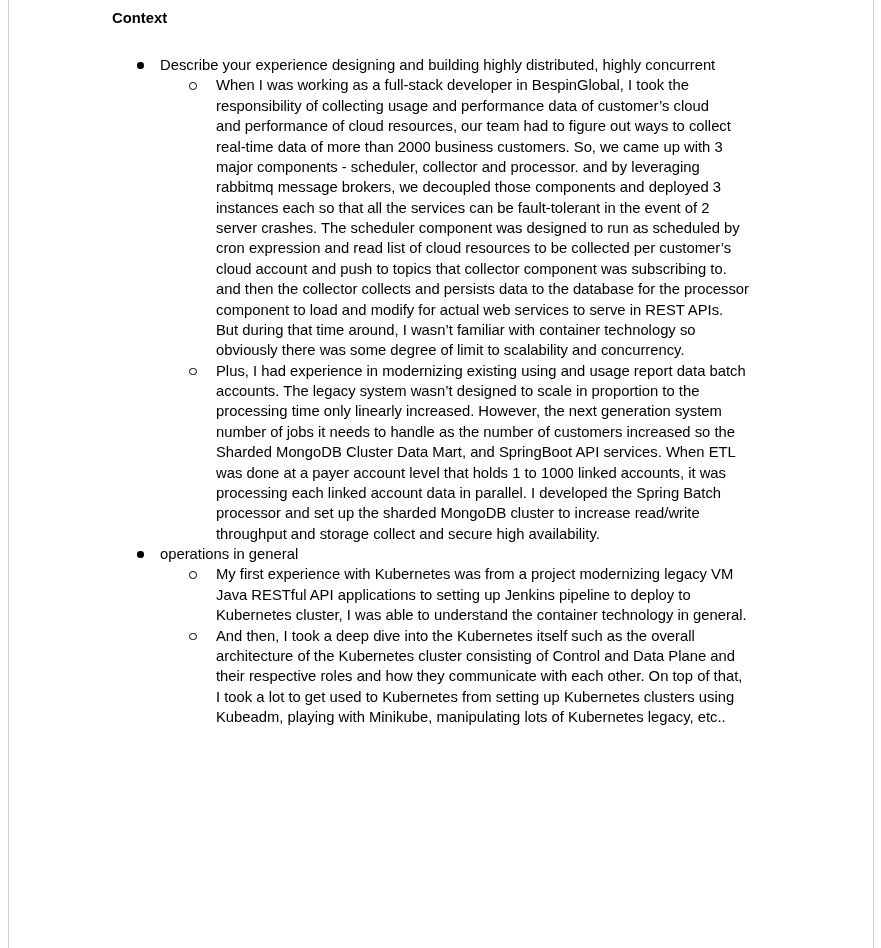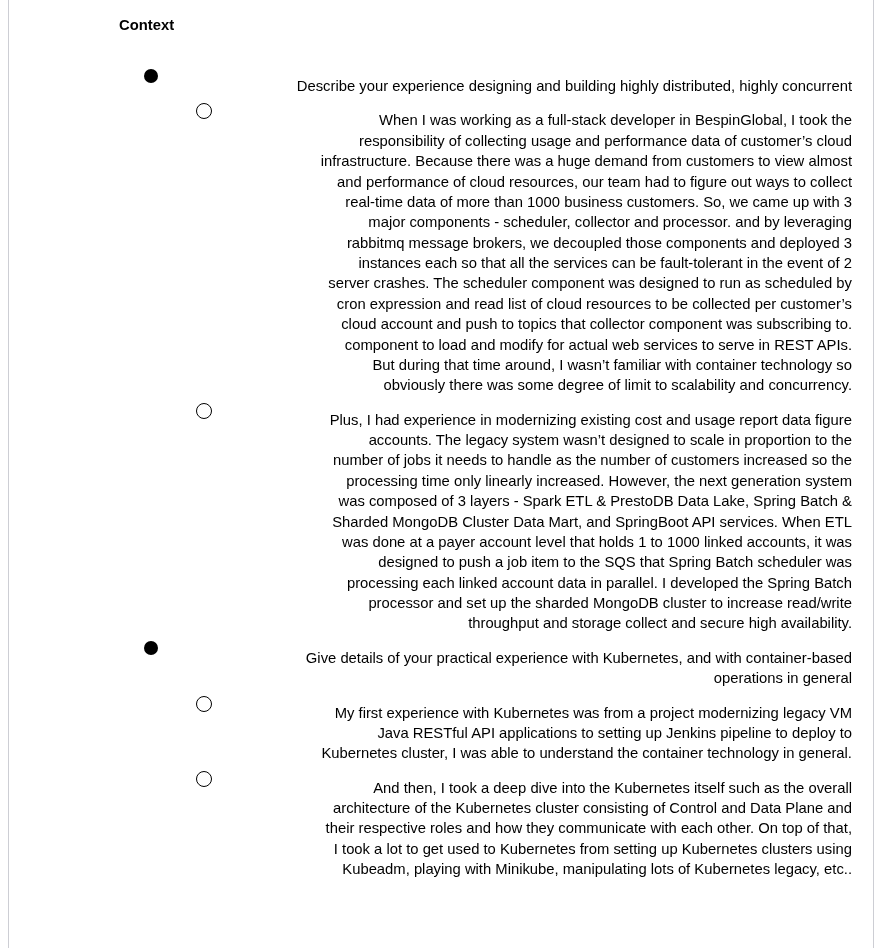--- a/index.html
+++ b/index.html
@@ -1,15 +1,15 @@
 <!DOCTYPE html>
 <html><head>
 <meta charset="utf-8">
 <style>
-  * { margin:0; padding:7px; box-sizing:border-box;text-align:right; }
+  * { margin:0; padding:0; box-sizing:border-box; }
   html, body {
     width:881px; height:948px;
     background:#ffffff;
     font-family:"Liberation Sans", sans-serif;
     overflow:hidden;
   }
   .page {
     position:absolute; left:8px; top:0;
     width:866px; height:948px;
     background:#ffffff;
@@ -52,50 +52,47 @@
   <div class="heading">Context</div>
   <div class="list" id="bullet-list">
       <div class="item lvl1">
         <span class="bullet disc"></span>
         <div class="line">Describe your experience designing and building highly distributed, highly concurrent</div>
       </div>
       <div class="item lvl2">
         <span class="bullet circ"></span>
         <div class="line">When I was working as a full-stack developer in BespinGlobal, I took the</div>
         <div class="line">responsibility of collecting usage and performance data of customer’s cloud</div>
-        <div class="line">infrastructure. Because there was a huge demand from customers to view almost</div>
         <div class="line">and performance of cloud resources, our team had to figure out ways to collect</div>
-        <div class="line">real-time data of more than 1000 business customers. So, we came up with 3</div>
+        <div class="line">real-time data of more than 2000 business customers. So, we came up with 3</div>
         <div class="line">major components - scheduler, collector and processor. and by leveraging</div>
         <div class="line">rabbitmq message brokers, we decoupled those components and deployed 3</div>
         <div class="line">instances each so that all the services can be fault-tolerant in the event of 2</div>
         <div class="line">server crashes. The scheduler component was designed to run as scheduled by</div>
         <div class="line">cron expression and read list of cloud resources to be collected per customer’s</div>
         <div class="line">cloud account and push to topics that collector component was subscribing to.</div>
+        <div class="line">and then the collector collects and persists data to the database for the processor</div>
         <div class="line">component to load and modify for actual web services to serve in REST APIs.</div>
         <div class="line">But during that time around, I wasn’t familiar with container technology so</div>
         <div class="line">obviously there was some degree of limit to scalability and concurrency.</div>
       </div>
       <div class="item lvl2">
         <span class="bullet circ"></span>
-        <div class="line">Plus, I had experience in modernizing existing cost and usage report data figure</div>
+        <div class="line">Plus, I had experience in modernizing existing using and usage report data batch</div>
         <div class="line">accounts. The legacy system wasn’t designed to scale in proportion to the</div>
+        <div class="line">processing time only linearly increased. However, the next generation system</div>
         <div class="line">number of jobs it needs to handle as the number of customers increased so the</div>
-        <div class="line">processing time only linearly increased. However, the next generation system</div>
-        <div class="line">was composed of 3 layers - Spark ETL &amp; PrestoDB Data Lake, Spring Batch &amp;</div>
         <div class="line">Sharded MongoDB Cluster Data Mart, and SpringBoot API services. When ETL</div>
         <div class="line">was done at a payer account level that holds 1 to 1000 linked accounts, it was</div>
-        <div class="line">designed to push a job item to the SQS that Spring Batch scheduler was</div>
         <div class="line">processing each linked account data in parallel. I developed the Spring Batch</div>
         <div class="line">processor and set up the sharded MongoDB cluster to increase read/write</div>
         <div class="line">throughput and storage collect and secure high availability.</div>
       </div>
       <div class="item lvl1">
         <span class="bullet disc"></span>
-        <div class="line">Give details of your practical experience with Kubernetes, and with container-based</div>
         <div class="line">operations in general</div>
       </div>
       <div class="item lvl2">
         <span class="bullet circ"></span>
         <div class="line">My first experience with Kubernetes was from a project modernizing legacy VM</div>
         <div class="line">Java RESTful API applications to setting up Jenkins pipeline to deploy to</div>
         <div class="line">Kubernetes cluster, I was able to understand the container technology in general.</div>
       </div>
       <div class="item lvl2">
         <span class="bullet circ"></span>

